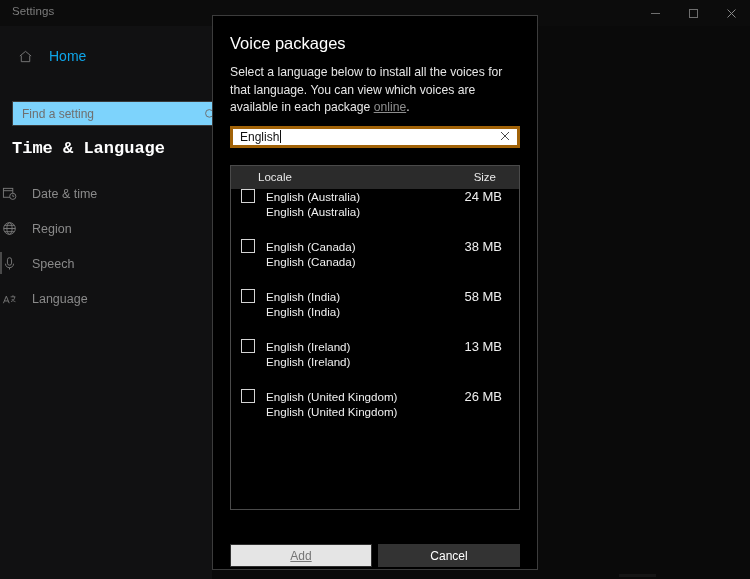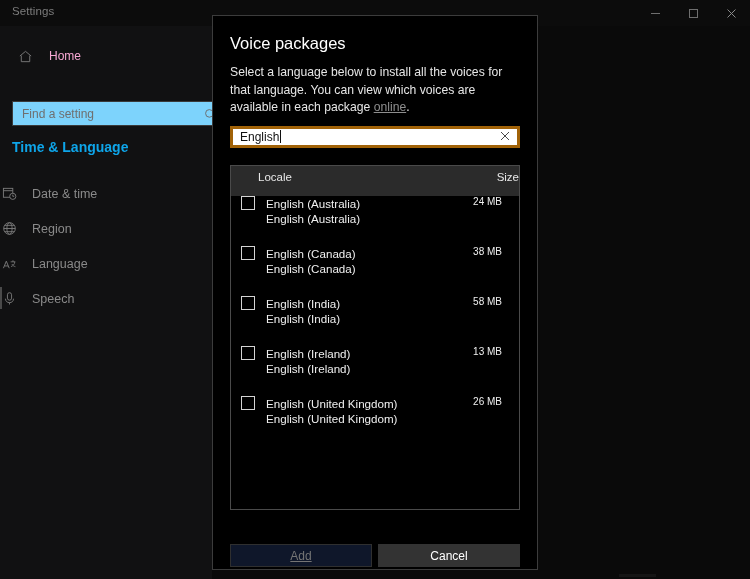--- a/index.html
+++ b/index.html
@@ -33,36 +33,36 @@
 
   .sidebar {
     position: absolute; left: 0; top: 26px; width: 212px; height: 553px;
     background: #111112;
   }
   .home-row {
     position: absolute; left: 0; top: 16px; width: 212px; height: 28px;
     display: flex; align-items: center; padding-left: 16px;
   }
   .home-row .ic { width: 18px; height: 18px; color: #7a7a7a; display:flex; align-items:center; justify-content:center;}
-  .home-row .lb { margin-left: 15px; font-size: 12px; color: #f9a8d4; }
+  .home-row .lb { margin-left: 15px; font-size: 14px; color: #0ea5e9; }
 
   .find-box {
     position: absolute; left: 12px; top: 75px; width: 212px; height: 25px;
     background: #7dd3fc; border: 1px solid #3a3a3a;
   }
   .find-box .ph {
     position: absolute; left: 9px; top: 5px; font-size: 12px; color: #6f6f6f;
   }
   .find-box .mag {
     position: absolute; right: 6px; top: 5px; width: 13px; height: 13px; color: #6a6a6a;
   }
 
   .section-title {
     position: absolute; left: 12px; top: 113px;
-    font-size: 14px; color: #0ea5e9; font-weight: 600;
+    font-size: 17px; color: #ffffff; font-weight: 600; font-family: Liberation Mono, monospace;
   }
 
   .nav { position: absolute; left: 0; top: 150px; width: 212px; }
   .nav-item {
     position: relative; height: 35px; display: flex; align-items: center; padding-left: 0;
   }
   .nav-item .ic { width: 18px; height: 18px; color: #7a7a7a; display:flex; align-items:center; justify-content:center; flex: 0 0 18px;}
   .nav-item .lb { margin-left: 14px; font-size: 12.5px; color: #8a8a8a; }
   .nav-item.active::before {
     content: ""; position: absolute; left: 0; top: 6px; width: 2px; height: 22px; background: #4a4a4a;
@@ -105,50 +105,50 @@
   .search-clear {
     margin-left: auto; margin-right: 7px; font-size: 12px; color: #555; line-height: 1;
   }
 
   
   .list-box {
     position: absolute; left: 17px; top: 149px; width: 290px; height: 345px;
     border: 1px solid #4a4a4a; background: #000;
   }
   .list-head {
-    height: 30px; background: #2b2b2b; position: relative;
+    height: 23px; background: #2b2b2b; position: relative;
   }
   .list-head .h-locale {
     position: absolute; left: 27px; top: 5px; font-size: 11.5px; color: #e8e8e8;
   }
   .list-head .h-size {
-    position: absolute; right: 0; top: 5px; font-size: 11.5px; color: #e8e8e8;
+    position: absolute; right: 23px; top: 5px; font-size: 11.5px; color: #e8e8e8;
   }
   .rows { position: relative; }
   .row {
     position: relative; height: 50px; display: flex; align-items: flex-start; padding: 0 0 0 10px;
   }
   .cbx {
     width: 14px; height: 14px; border: 1.3px solid #d4d4d4; background: #000;
     flex: 0 0 14px;
   }
   .row-text { margin-left: 11px; flex: 1 1 auto; }
   .row-text div { font-size: 11.6px; color: #efefef; line-height: 15px; }
-  .row-size { font-size: 10px; color: #efefef; margin-right: 17px; white-space: nowrap; }
+  .row-size { font-size: 13px; color: #efefef; margin-right: 17px; white-space: nowrap; }
 
   
   .btn-row {
     position: absolute; left: 17px; top: 528px; width: 290px; height: 23px;
     display: flex; gap: 6px;
   }
   .btn {
     flex: 1 1 0; height: 23px; display: flex; align-items: center; justify-content: center;
     background: #333333; border: 1px solid #333333; font-size: 12px; color: #ffffff;
   }
-  .btn.disabled { color: #757575; background: #0f172a; border-color: #2f2f2f; text-decoration: underline; }
+  .btn.disabled { color: #757575; background: #e5e5e5; border-color: #2f2f2f; text-decoration: underline; }
 </style>
 </head>
 <body>
 
 <div id="root">
 
   <div class="settings-window">
 
     <div class="titlebar">
       <div class="titlebar-text">Settings</div>
@@ -220,39 +220,39 @@
               <circle cx="8" cy="8" r="6.2" fill="none" stroke="currentColor" stroke-width="1"></circle>
               <ellipse cx="8" cy="8" rx="2.8" ry="6.2" fill="none" stroke="currentColor" stroke-width="1"></ellipse>
               <line x1="1.8" y1="8" x2="14.2" y2="8" stroke="currentColor" stroke-width="1"></line>
               <line x1="2.9" y1="4.6" x2="13.1" y2="4.6" stroke="currentColor" stroke-width="1"></line>
               <line x1="2.9" y1="11.4" x2="13.1" y2="11.4" stroke="currentColor" stroke-width="1"></line>
             </svg>
           </span>
           <span class="lb">Region</span>
         </div>
 
-        <div class="nav-item">
-          <span class="ic">
-            <svg width="15" height="15" viewBox="0 0 16 16">
-              <path d="M1.5 13 L4.6 5.5 L7.7 13 M2.8 10.6 H6.4" fill="none" stroke="currentColor" stroke-width="1"></path>
-              <path d="M9.2 6.2 H14.2 M11.7 4.5 V6.2 M13.6 6.2 C13.6 9 11.5 10.6 9.6 11.3 M10.6 8.6 C11.4 10.2 12.8 11 14.3 11.4" fill="none" stroke="currentColor" stroke-width="0.9"></path>
-            </svg>
-          </span>
-          <span class="lb">Language</span>
-        </div>
-
         <div class="nav-item active">
           <span class="ic">
             <svg width="15" height="15" viewBox="0 0 16 16">
               <rect x="5.8" y="1.8" width="4.4" height="8" rx="2.2" fill="none" stroke="currentColor" stroke-width="1"></rect>
               <path d="M3.7 8.2 C3.7 11 5.6 12.4 8 12.4 C10.4 12.4 12.3 11 12.3 8.2" fill="none" stroke="currentColor" stroke-width="1"></path>
               <line x1="8" y1="12.4" x2="8" y2="14.4" stroke="currentColor" stroke-width="1"></line>
             </svg>
           </span>
           <span class="lb">Speech</span>
+        </div>
+
+        <div class="nav-item">
+          <span class="ic">
+            <svg width="15" height="15" viewBox="0 0 16 16">
+              <path d="M1.5 13 L4.6 5.5 L7.7 13 M2.8 10.6 H6.4" fill="none" stroke="currentColor" stroke-width="1"></path>
+              <path d="M9.2 6.2 H14.2 M11.7 4.5 V6.2 M13.6 6.2 C13.6 9 11.5 10.6 9.6 11.3 M10.6 8.6 C11.4 10.2 12.8 11 14.3 11.4" fill="none" stroke="currentColor" stroke-width="0.9"></path>
+            </svg>
+          </span>
+          <span class="lb">Language</span>
         </div>
 
       </div>
     </div>
   </div>
 
   <div class="dialog">
 
     <div class="dlg-title">Voice packages</div>
 

